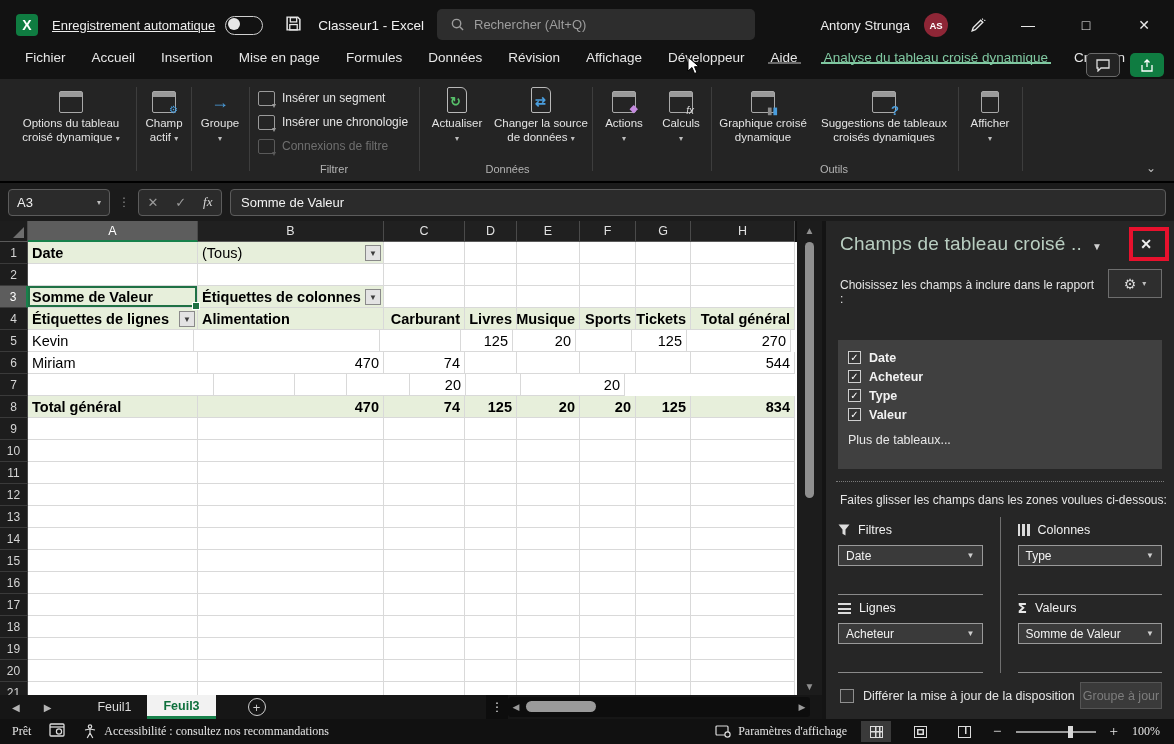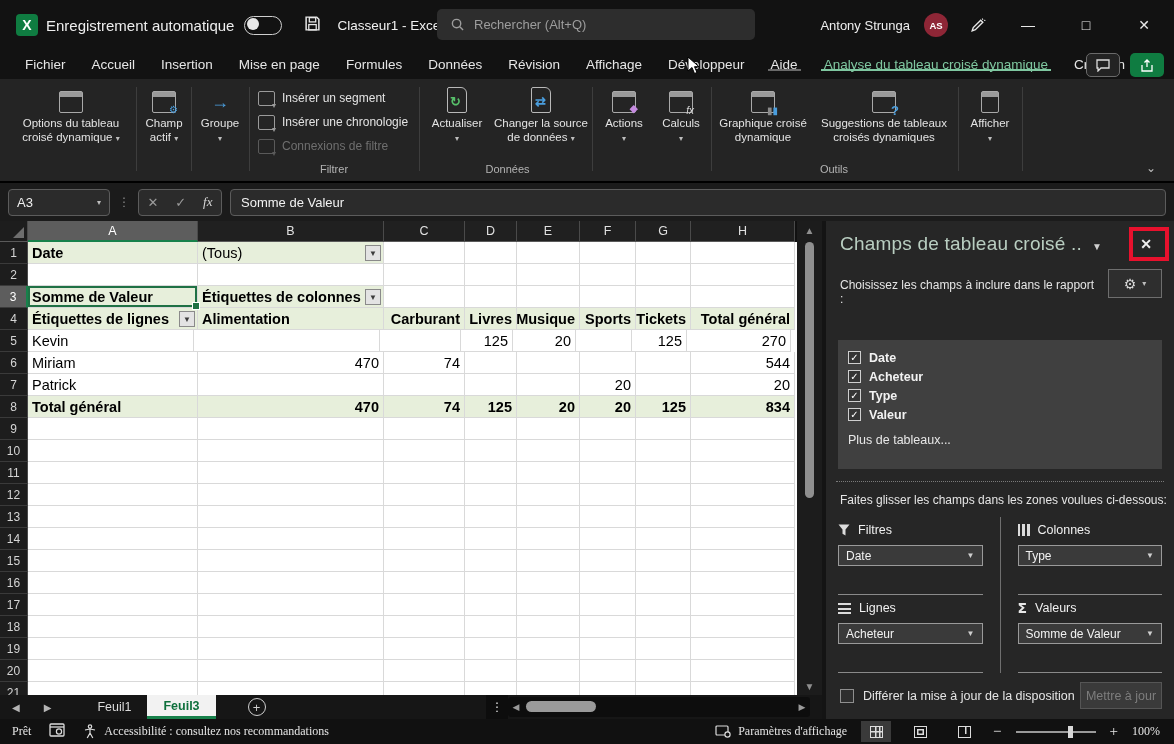--- a/index.html
+++ b/index.html
@@ -3,34 +3,34 @@
 <meta charset="utf-8">
 <style>
   * { margin:0; padding:0; box-sizing:border-box; }
   html,body { width:1174px; height:744px; background:#000; overflow:hidden;
               font-family:"Liberation Sans", sans-serif; }
   .app { position:relative; width:1174px; height:744px; background:#141414; color:#e8e8e8; }
 
   
   .titlebar { position:absolute; top:0; left:0; right:0; height:50px; background:#121212; display:flex; align-items:center; }
   .xlogo { width:22px; height:22px; margin-left:16px; background:#0f7c41; border-radius:4px; color:#fff; font-weight:bold; font-size:14px; display:flex; align-items:center; justify-content:center; }
-  .autosave { margin-left:8px; font-size:15px; color:#eee; }
+  .autosave { margin-left:14px; font-size:13px; color:#eee;text-decoration:underline; }
   .toggle { width:38px; height:19px; border:1.5px solid #cfcfcf; border-radius:10px; margin-left:10px; position:relative; }
   .toggle .knob { position:absolute; left:2px; top:1.5px; width:12px; height:12px; border-radius:50%; background:#e8e8e8; }
   .saveicon { margin-left:22px; }
   .doctitle { margin-left:16px; font-size:13.5px; color:#f0f0f0; }
   .searchpill { position:absolute; left:437px; top:9px; width:318px; height:31px; background:#2d2d2d; border-radius:5px; display:flex; align-items:center; padding-left:14px; color:#9d9d9d; font-size:13px; gap:10px; }
   .tb-right { position:absolute; right:0; top:0; height:50px; display:flex; align-items:center; gap:14px; padding-right:8px; }
   .username { font-size:13px; color:#eee; }
   .avatar { width:24px; height:24px; border-radius:50%; background:#8e2636; color:#fff; font-size:9.5px; font-weight:bold; display:flex; align-items:center; justify-content:center; }
   .winbtn { width:44px; height:50px; display:flex; align-items:center; justify-content:center; font-size:14px; color:#e8e8e8; }
   .inkpen { width:30px; display:flex; justify-content:center; }
 
   
-  .tabrow { position:absolute; top:50px; left:0; right:0; height:29px; background:#121212; display:flex; align-items:center; }
+  .tabrow { position:absolute; top:50px; left:0; right:0; height:29px; background:#121212; display:flex; align-items:flex-start; }
   .rtabs { display:flex; padding-left:12px; }
   .rtab { padding:0 13px; display:flex; align-items:center; font-size:13.5px; color:#e6e6e6; position:relative; }
   .rtab.active { color:#7fc7a0; }
   .rtab.active::after { content:""; position:absolute; left:10px; right:10px; bottom:1px; height:2.5px; background:#7fc7a0; }
   .rtab.hovered::after { content:""; position:absolute; left:10px; right:10px; bottom:1px; height:2.5px; background:#6a6a6a; }
   .tabrow-right { position:absolute; right:10px; top:3px; display:flex; gap:10px; }
   .cmtbtn { width:34px; height:24px; border:1px solid #6a6a6a; border-radius:5px; background:#232323; display:flex; align-items:center; justify-content:center; }
   .sharebtn { width:34px; height:24px; border-radius:5px; background:#0f7c41; display:flex; align-items:center; justify-content:center; }
 
   
@@ -458,23 +458,20 @@
           <div class="cell" style="width: 52px;"></div>
           <div class="cell" style="width: 63px;"></div>
           <div class="cell" style="width: 56px;"></div>
           <div class="cell" style="width: 55px;"></div>
           <div class="cell right" style="width: 104px;">
             <span>544</span>
           </div>
         </div>
         <div class="grow">
           <div class="rowhead">7</div>
-          <div class="cell" style="width: 170px;">
-            <span>Patrick</span>
-          </div>
           <div class="cell" style="width: 186px;"></div>
           <div class="cell" style="width: 81px;"></div>
           <div class="cell" style="width: 52px;"></div>
           <div class="cell" style="width: 63px;"></div>
           <div class="cell right" style="width: 56px;">
             <span>20</span>
           </div>
           <div class="cell" style="width: 55px;"></div>
           <div class="cell right" style="width: 104px;">
             <span>20</span>
@@ -802,21 +799,21 @@
               <div>Somme de Valeur</div>
               <span class="chev">▼</span>
             </div>
           </div>
         </div>
       </div>
     <div class="deferrow">
       <span class="defercbx"></span>
       <span>Différer la mise à jour de la disposition</span>
     </div>
-    <div class="updatebtn">Mettre à jour</div>
+    <div class="updatebtn">Groupe à jour</div>
   </div>
 
   <div class="annot"></div>
 
   <div class="cursor">
     <svg width="16" height="20" viewBox="0 0 16 20">
         <path d="M1 1l0 14 4-3.5 2.5 6 2.5-1-2.5-5.8H12z" fill="#fff" stroke="#000" stroke-width="1"></path>
       </svg>
   </div>
 

